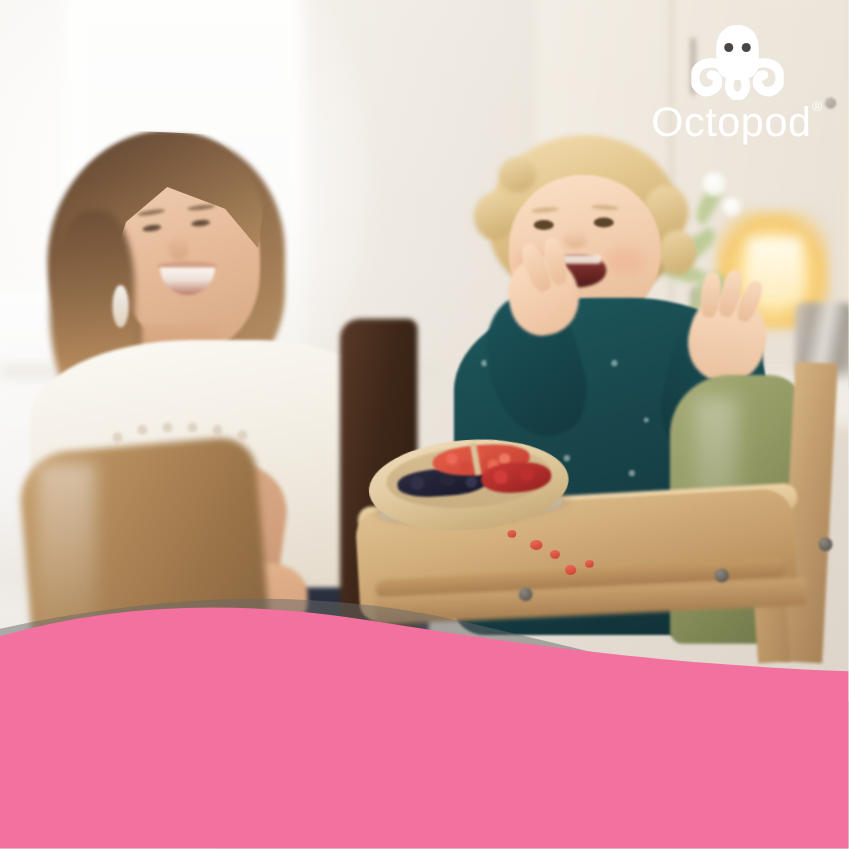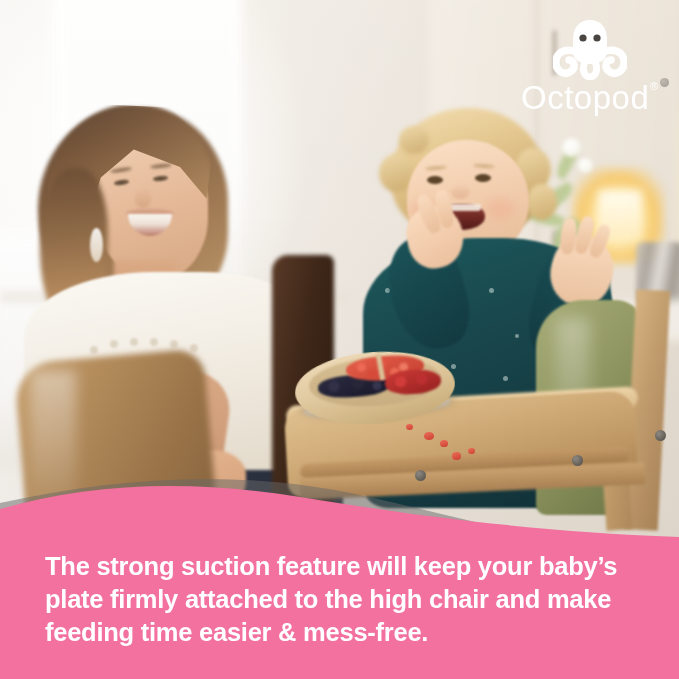--- a/index.html
+++ b/index.html
@@ -634,21 +634,20 @@
   </div>
 
   <svg class="grey-swoosh" viewBox="0 0 679 210" preserveAspectRatio="none">
     <path d="M0,34 C120,8 240,0 360,26 C470,50 560,78 679,92 L679,210 L0,210 Z" fill="rgba(104,104,104,0.50)"></path>
   </svg>
 
   <svg class="pink-wave" viewBox="0 0 679 200" preserveAspectRatio="none">
     <path d="M0,30 C90,4 190,0 300,18 C400,34 520,52 679,58 L679,200 L0,200 Z" fill="#f2719f"></path>
   </svg>
 
-  <div class="caption">The strong suction feature will keep your baby’s plate firmly attached to the high chair and make feeding time easier &amp; mess-free.</div>
 
   <div class="logo">
     <svg class="logo-mark" viewBox="0 0 74 62">
 
       <path d="M37,2 C48,2 54,10 54,21 L54,33 C54,41 48,46 37,46 C26,46 20,41 20,33 L20,21 C20,10 26,2 37,2 Z" fill="#ffffff"></path>
 
       <circle cx="30" cy="20" r="3.6" fill="#4a4540"></circle>
       <circle cx="44" cy="20" r="3.6" fill="#4a4540"></circle>
 
       <path d="M24,34 C14,30 4,33 3,43 C2,52 10,58 17,54 C23,50.5 22,42 16,42" fill="none" stroke="#ffffff" stroke-width="7.5" stroke-linecap="round"></path>

